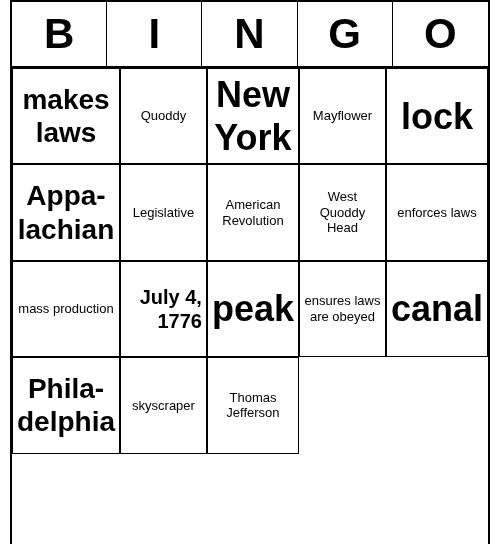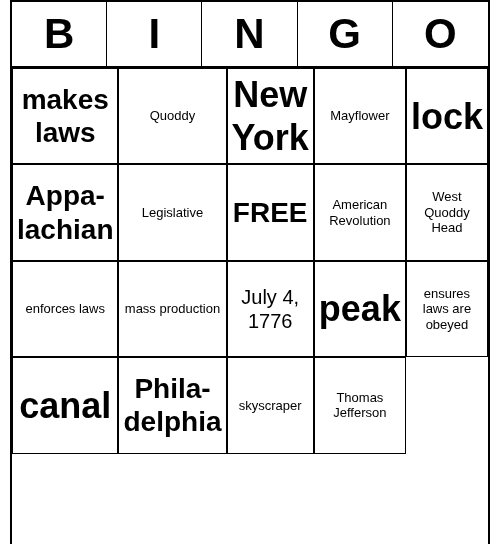--- a/index.html
+++ b/index.html
@@ -48,21 +48,22 @@
     .bingo-cell.large-text {
       font-size: 28px;
       font-weight: bold;
     }
     .bingo-cell.xlarge-text {
       font-size: 36px;
       font-weight: bold;
     }
     .bingo-cell.medium-text {
       font-size: 20px;
-      font-weight: normal;
+      font-weight: bold;
+      text-align: right;
     }
   </style>
 </head>
 <body>
 
 <div class="bingo-card">
   <div class="bingo-header">
   <div class="bingo-header-cell">B</div>
       <div class="bingo-header-cell">I</div>
       <div class="bingo-header-cell">N</div>
@@ -70,21 +71,20 @@
       <div class="bingo-header-cell">O</div>
     </div>
   <div class="bingo-grid">
       <div class="bingo-cell large-text">makes laws</div>
       <div class="bingo-cell">Quoddy</div>
       <div class="bingo-cell xlarge-text">New York</div>
       <div class="bingo-cell">Mayflower</div>
       <div class="bingo-cell xlarge-text">lock</div>
       <div class="bingo-cell large-text">Appa-lachian</div>
       <div class="bingo-cell">Legislative</div>
-      <div class="bingo-cell large-text">FREE</div>
       <div class="bingo-cell">American Revolution</div>
       <div class="bingo-cell">West Quoddy Head</div>
       <div class="bingo-cell">enforces laws</div>
       <div class="bingo-cell">mass production</div>
       <div class="bingo-cell medium-text">July 4, 1776</div>
       <div class="bingo-cell xlarge-text">peak</div>
       <div class="bingo-cell">ensures laws are obeyed</div>
       <div class="bingo-cell xlarge-text">canal</div>
       <div class="bingo-cell large-text">Phila-delphia</div>
       <div class="bingo-cell">skyscraper</div>

